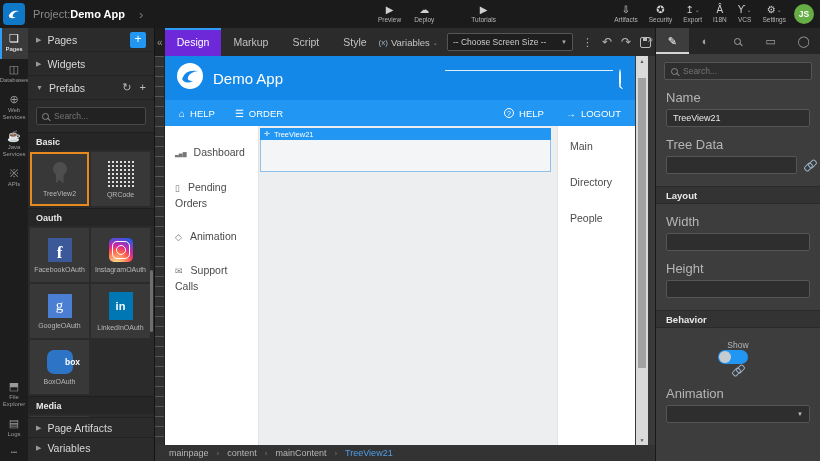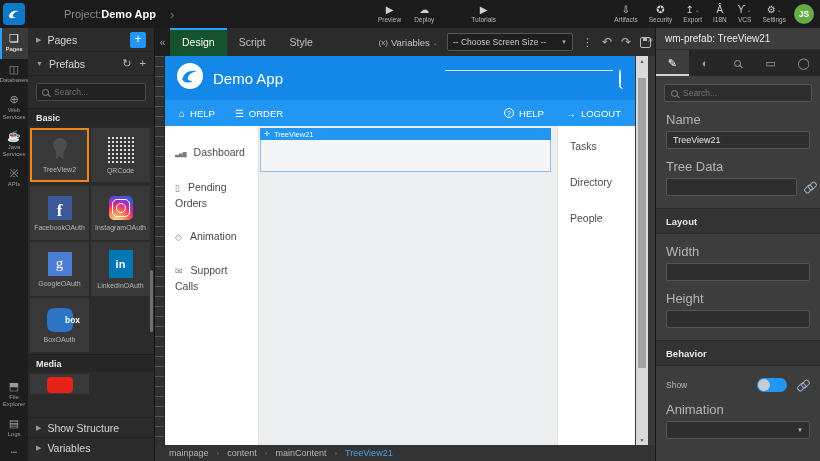--- a/index.html
+++ b/index.html
@@ -3,21 +3,21 @@
 <meta charset="utf-8">
 <style>
   * { box-sizing: border-box; margin: 0; padding: 0; }
   html,body { width:820px; height:461px; overflow:hidden; }
   body { position:relative; background:#1d1d1d; font-family:"Liberation Sans", sans-serif; color:#ddd; }
 
   
   .topbar { position:absolute; left:0; top:0; width:820px; height:28px; background:#1b1b1b; display:flex; align-items:center; z-index:9; }
   .wm-logo { width:22px; height:22px; margin:0 8px 0 3px; border-radius:4px; background:#1079c7; display:flex; align-items:center; justify-content:center; flex:none; }
   .proj { font-size:11px; }
-  .proj .pfx { color:#8a8a8a;margin-left:31px; }
+  .proj .pfx { color:#8a8a8a; }
   .proj .pname { color:#fff; font-weight:bold; }
   .tb-chev { color:#777; font-size:13px; margin:0 10px 0 14px; }
   .page-select { display:flex; align-items:center; gap:6px; background:#2f2f2f; border:1px solid #585858; height:20px; width:118px; padding:0 6px; border-radius:2px; }
   .doc-ic { width:9px; height:11px; background:#e9e9e9; border-radius:1px; flex:none; }
   .page-select .psel-label { flex:1; font-size:10.5px; font-weight:bold; color:#fff; }
   .grid-ic { color:#7d93ab; font-size:11px; line-height:1; }
   .tb-actions { position:absolute; left:378px; top:0; height:28px; display:flex; align-items:center; gap:13px; }
   .tb-actions-r { position:absolute; right:34px; top:0; height:28px; display:flex; align-items:center; gap:11px; }
   .tb-act { display:flex; flex-direction:column; align-items:center; justify-content:center; gap:1px; color:#cfcfcf; cursor:pointer; }
   .tb-act .ic { font-size:10px; line-height:10px; height:10px; display:flex; align-items:center; gap:1px; }
@@ -64,21 +64,21 @@
   .bx { width:24px; height:24px; background:#2d74c6; border-radius:7px; color:#fff; font-size:8.5px; font-weight:bold; display:flex; align-items:center; justify-content:center;padding-left:26px; }
   .yt { width:26px; height:16px; background:#e62117; border-radius:4px; }
   .bottom-rows { position:absolute; left:0; right:0; bottom:4px; background:#2b2b2b; }
   .bottom-rows .sect-row { border-top:1px solid #232323; border-bottom:none; height:20px; }
   .panel-scroll { position:absolute; right:1px; top:242px; width:3px; height:62px; background:#6f6f6f; border-radius:2px; }
 
   
   .toolbar { position:absolute; left:155px; top:28px; width:500px; height:28px; background:#2b2b2b; display:flex; align-items:center; }
   .collapse-btn { width:15px; height:28px; background:#1e1e1e; color:#999; font-size:10px; display:flex; align-items:center; justify-content:center; cursor:pointer; }
   .tab { padding:0 12px; height:28px; line-height:28px; font-size:10.5px; color:#c2c2c2; cursor:pointer; }
-  .tab.active { background:#14532d; color:#fff; box-shadow:inset 0 2px 0 #2e9df7; }
+  .tab.active { background:#6d28d9; color:#fff; box-shadow:inset 0 2px 0 #2e9df7; }
   .tb-right { margin-left:auto; display:flex; align-items:center; gap:9px; padding-right:4px; }
   .vars-dd { display:flex; align-items:center; gap:3px; font-size:9.5px; color:#c5c5c5; cursor:pointer; }
   .vars-dd .vx { font-size:8px; color:#9fb6cc; }
   .vars-dd .crt { font-size:6px; color:#999; }
   .screen-select { width:126px; height:18px; background:#1e1e1e; border:1px solid #555; border-radius:2px; display:flex; align-items:center; padding:0 5px; font-size:8.5px; color:#ccc; cursor:pointer; }
   .screen-select .crt { margin-left:auto; font-size:6px; color:#aaa; }
   .tool-ic { color:#b8b8b8; font-size:12px; cursor:pointer; line-height:1; }
   .dots-v { font-size:11px; letter-spacing:0; }
   .floppy { width:11px; height:11px; border:1.5px solid #bbb; border-radius:2px; position:relative; cursor:pointer; }
   .floppy::before { content:""; position:absolute; top:0; left:2px; width:4px; height:3px; background:#bbb; }
@@ -132,22 +132,22 @@
   .itab .mag::after { background:#9f9f9f; }
   .insp-search { margin:8px 8px 4px; height:18px; background:#2e2e2e; border:1px solid #555; border-radius:2px; display:flex; align-items:center; gap:5px; padding:0 6px; }
   .insp-search input { background:transparent; border:none; outline:none; color:#bbb; font-size:8.5px; width:110px; font-family:"Liberation Sans",sans-serif; }
   .f-label { font-size:13px; color:#b5b5b5; margin:10px 10px 4px; }
   .f-row { display:flex; align-items:center; margin:0 10px; gap:7px; }
   .f-input { height:18px; background:#2e2e2e; border:1px solid #555; border-radius:2px; color:#e8e8e8; font-size:9px; padding:0 6px; width:100%; font-family:"Liberation Sans",sans-serif; outline:none; }
   .f-input.w { width:133px; }
   .link-ic { position:relative; width:13px; height:12px; display:inline-block; flex:none; cursor:pointer; }
   .link-ic::before { content:""; position:absolute; left:0; top:5px; width:7px; height:4px; border:1px solid #9cb3c9; border-radius:2px; transform:rotate(-45deg); }
   .link-ic::after { content:""; position:absolute; right:0; top:2px; width:7px; height:4px; border:1px solid #9cb3c9; border-radius:2px; transform:rotate(-45deg); }
-  .sec-header { margin-top:12px; height:18px; background:#333; border-top:1px solid #2a2a2a; border-bottom:1px solid #2a2a2a; display:flex; align-items:center; padding:12px 10px; font-size:9.5px; font-weight:bold; color:#e8e8e8; }
-  .show-row { display:flex; align-items:center; margin:12px 10px 0; }
+  .sec-header { margin-top:12px; height:18px; background:#333; border-top:1px solid #2a2a2a; border-bottom:1px solid #2a2a2a; display:flex; align-items:center; padding:0 10px; font-size:9.5px; font-weight:bold; color:#e8e8e8; }
+  .show-row { display:flex; align-items:center; margin:12px 10px 0;flex-direction:column; }
   .show-row .f-lb { flex:1; font-size:8.5px; color:#b5b5b5; }
   .toggle { width:30px; height:14px; border-radius:7px; background:#2196f3; position:relative; margin-right:10px; cursor:pointer; }
   .toggle::after { content:""; position:absolute; left:1px; top:1px; width:12px; height:12px; border-radius:50%; background:#c6cbcf; }
   .anim-select { margin:0 10px; height:18px; background:#2e2e2e; border:1px solid #555; border-radius:2px; display:flex; align-items:center; padding:0 6px; cursor:pointer; }
   .anim-select .crt { margin-left:auto; font-size:6px; color:#bbb; }
   .expand-right { position:absolute; right:1px; top:34px; color:#999; font-size:10px; cursor:pointer; z-index:6; }
 </style>
 </head>
 <body>
 
@@ -248,20 +248,24 @@
   </div>
 </div>
 
 <div class="panel">
   <div class="sect-row">
     <span class="arr">▶</span>
     <span>Pages</span>
     <span class="add-btn">+</span>
   </div>
   <div class="sect-row">
+    <span class="arr">▶</span>
+    <span>Widgets</span>
+  </div>
+  <div class="sect-row">
     <span class="arr">▼</span>
     <span>Prefabs</span>
     <span class="row-icons">
       <span>↻</span>
       <span>+</span>
     </span>
   </div>
   <div class="search-box">
     <span class="mag"></span>
     <input placeholder="Search..." style="">
@@ -270,20 +274,21 @@
   <div class="tiles">
     <div class="tile selected">
       <span class="award"></span>
       <span class="t-label">TreeView2</span>
     </div>
     <div class="tile">
       <span class="qr"></span>
       <span class="t-label">QRCode</span>
     </div>
   </div>
+  <div class="group-header">Oauth</div>
   <div class="tiles">
     <div class="tile">
       <span class="fb">f</span>
       <span class="t-label">FacebookOAuth</span>
     </div>
     <div class="tile">
       <span class="ig"></span>
       <span class="t-label">InstagramOAuth</span>
     </div>
     <div class="tile">
@@ -302,32 +307,33 @@
   <div class="group-header">Media</div>
   <div class="tiles">
     <div class="tile media-tile">
       <span class="yt"></span>
     </div>
   </div>
   <div class="panel-scroll"></div>
   <div class="bottom-rows">
     <div class="sect-row">
       <span class="arr">▶</span>
-      <span>Show Structure</span>
+      <span>Page Artifacts</span>
     </div>
     <div class="sect-row">
       <span class="arr">▶</span>
       <span>Variables</span>
     </div>
   </div>
 </div>
 
 <div class="toolbar">
   <div class="collapse-btn">«</div>
   <div class="tab active">Design</div>
+  <div class="tab">Markup</div>
   <div class="tab">Script</div>
   <div class="tab">Style</div>
   <div class="tb-right">
     <div class="vars-dd">
       <span class="vx">(x)</span>
       <span>Variables</span>
       <span class="crt">⌄</span>
     </div>
     <div class="screen-select">
       <span>-- Choose Screen Size --</span>
@@ -387,21 +393,21 @@
       <div class="center-col">
         <div class="widget">
           <div class="widget-bar">
             <span class="mv">✛</span>
             <span>TreeView21</span>
           </div>
           <div class="widget-box"></div>
         </div>
       </div>
       <div class="right-col">
-        <div class="right-item">Tasks</div>
+        <div class="right-item">Main</div>
         <div class="right-item">Directory</div>
         <div class="right-item">People</div>
       </div>
     </div>
   </div>
   <div class="vscroll">
     <span class="sarr" style="top:2px;">▲</span>
     <div class="thumb"></div>
     <span class="sarr" style="bottom:2px;">▼</span>
   </div>
@@ -411,21 +417,20 @@
   <span class="crumb">mainpage</span>
   <span class="crumb-sep">›</span>
   <span class="crumb">content</span>
   <span class="crumb-sep">›</span>
   <span class="crumb">mainContent</span>
   <span class="crumb-sep">›</span>
   <span class="crumb current">TreeView21</span>
 </div>
 
 <div class="inspector">
-  <div class="insp-header">wm-prefab: TreeView21</div>
   <div class="insp-tabs">
     <div class="itab active">
         <span>✎</span>
       </div>
     <div class="itab">
         <span>◐</span>
       </div>
     <div class="itab">
         <span class="mag"></span>
       </div>

